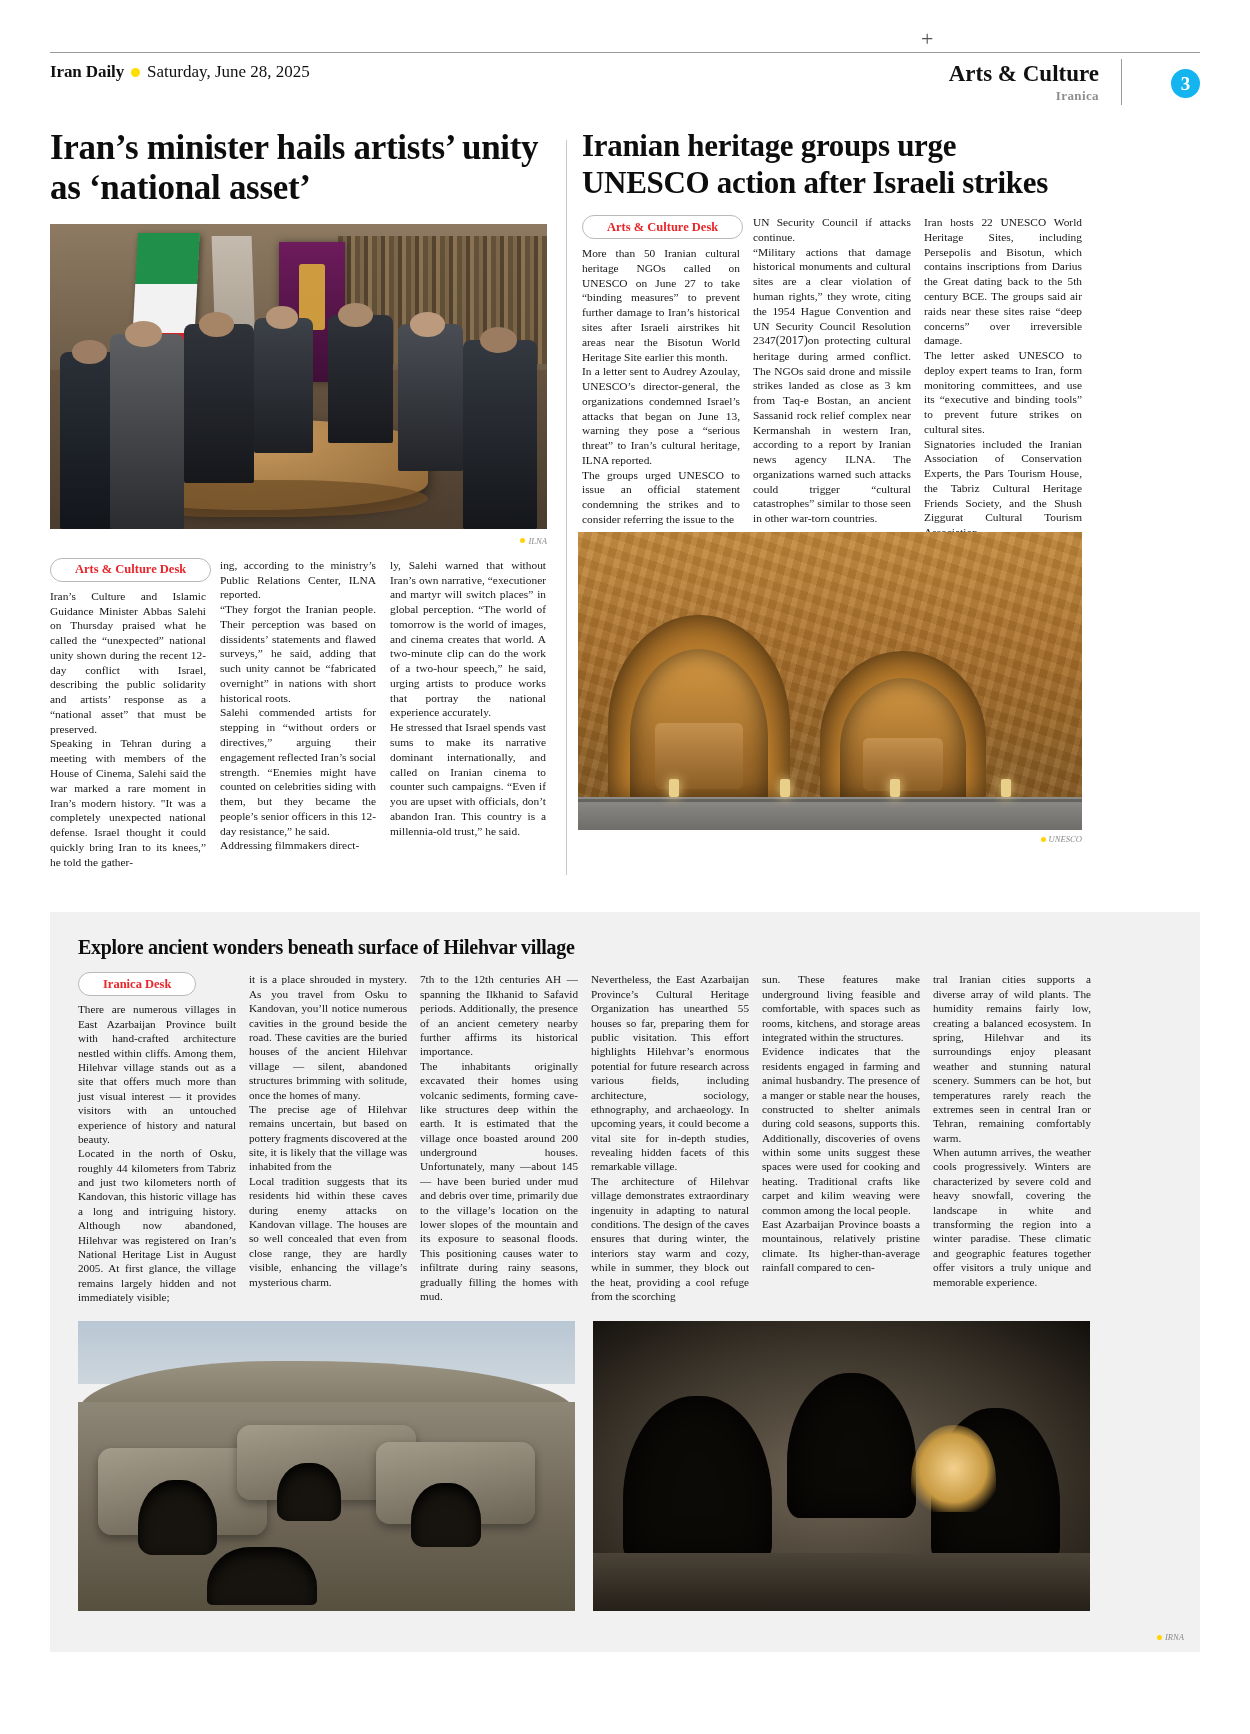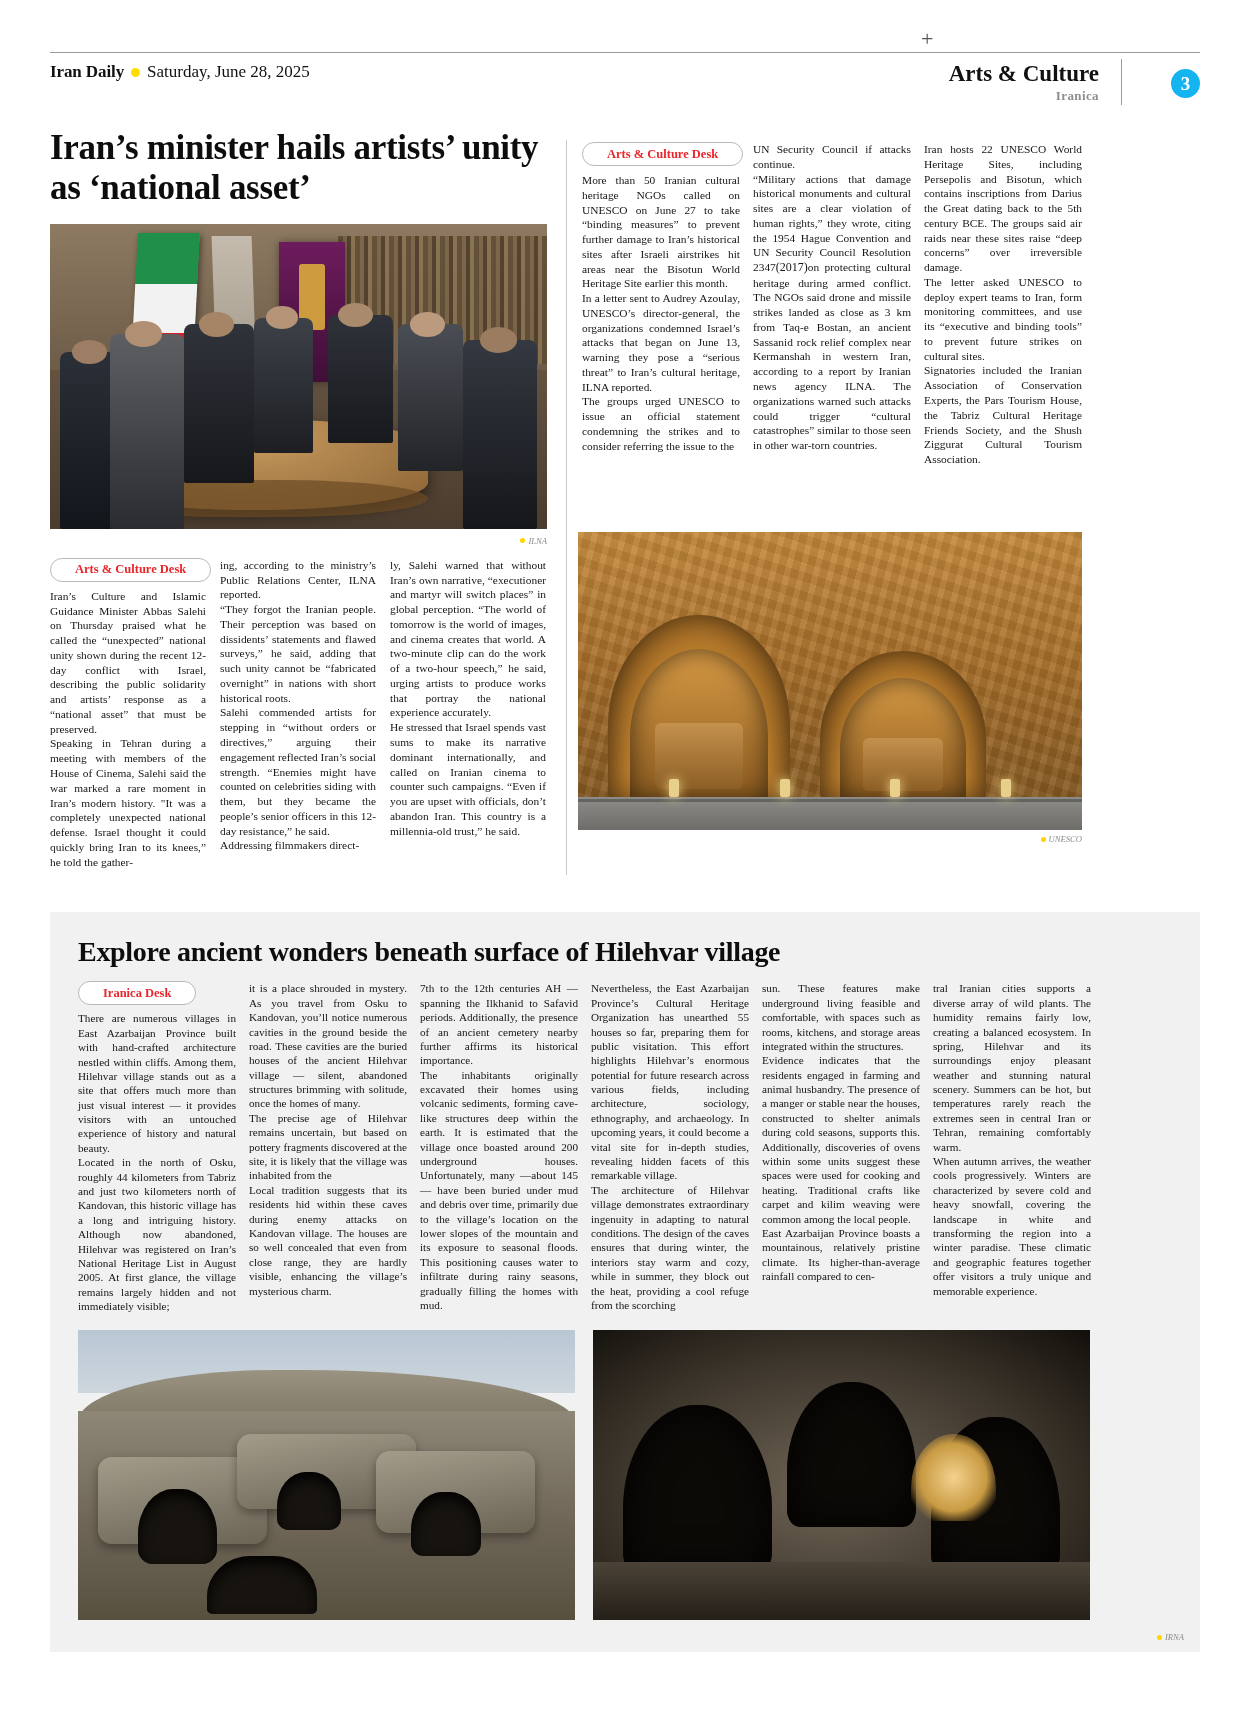--- a/index.html
+++ b/index.html
@@ -142,21 +142,21 @@
     background:linear-gradient(180deg,#d79a45,#8a5a1f);border-radius:50% 50% 3% 3% / 58% 58% 3% 3%;
     box-shadow:inset 0 0 24px rgba(0,0,0,.6);}
   .relief{position:absolute;left:26%;right:26%;bottom:6%;height:36%;
     background:linear-gradient(180deg,#c79350,#8c5f26);border-radius:6px;opacity:.9;}
   .b-ground{position:absolute;left:0;right:0;bottom:0;height:11%;background:linear-gradient(180deg,#8d8c88,#6e6d69);}
   .b-rail{position:absolute;left:0;right:0;bottom:9.5%;height:3px;background:#5a5a58;opacity:.8;}
   .b-lamp{position:absolute;bottom:11%;width:10px;height:18px;background:#e9d08a;border-radius:2px;box-shadow:0 0 12px #f3d489;}
 
   
   #feature{position:absolute;left:50px;top:912px;width:1150px;height:740px;background:#f1f1f1;}
-  #feature .hl{font-size:28px;line-height:1.12;padding:24px 0 0 28px;}
+  #feature .hl{font-size:20px;line-height:1.12;padding:24px 0 0 28px;}
   #feature .cols{display:flex;gap:13px;margin:14px 0 0 28px;width:1094px;}
   #feature .col{width:158px;}
   #feature .badge-wrap{margin-bottom:6px;}
   #feature .body-col{font-size:11.2px;line-height:1.285;}
   .feat-photos{display:flex;gap:18px;margin:16px 0 0 28px;}
   #photo-caves{width:497px;height:290px;position:relative;overflow:hidden;}
   .cave-sky{position:absolute;left:0;right:0;top:0;height:22%;background:linear-gradient(180deg,#b9c7d4,#cdd6dd);}
   .cave-hills{position:absolute;left:0;right:0;top:14%;height:18%;background:linear-gradient(180deg,#9a9382,#7f7766);border-radius:40% 55% 0 0/100% 100% 0 0;}
   .cave-ground{position:absolute;left:0;right:0;top:28%;bottom:0;background:linear-gradient(180deg,#8e8677 0%,#6e6557 55%,#57503f 100%);}
   .cave-rock{position:absolute;background:linear-gradient(170deg,#a49c8b,#6b6354);border-radius:14px;box-shadow:0 4px 10px rgba(0,0,0,.35);}
@@ -261,20 +261,21 @@
             <p>ly, Salehi warned that without Iran’s own narrative, “executioner and martyr will switch places” in global perception. “The world of tomorrow is the world of images, and cinema creates that world. A two-minute clip can do the work of a two-hour speech,” he said, urging artists to produce works that portray the national experience accurately.</p>
             <p>He stressed that Israel spends vast sums to make its narrative dominant internationally, and called on Iranian cinema to counter such campaigns. “Even if you are upset with officials, don’t abandon Iran. This country is a millennia-old trust,” he said.</p>
           </div>
       </div>
     </div>
   </div>
 
   <div class="vdiv-top"></div>
 
   <div id="art-right">
+    <div class="hl">Iranian heritage groups urge UNESCO action after Israeli strikes</div>
 
     <div class="cols">
       <div class="col">
         <div class="badge-wrap">
           <span class="deskbadge">Arts &amp; Culture Desk</span>
         </div>
         <div class="body-col">
             <p>More than 50 Iranian cultural heritage NGOs called on UNESCO on June 27 to take “binding measures” to prevent further damage to Iran’s historical sites after Israeli airstrikes hit areas near the Bisotun World Heritage Site earlier this month.</p>
             <p>In a letter sent to Audrey Azoulay, UNESCO’s director-general, the organizations condemned Israel’s attacks that began on June 13, warning they pose a “serious threat” to Iran’s cultural heritage, ILNA reported.</p>
             <p>The groups urged UNESCO to issue an official statement condemning the strikes and to consider referring the issue to the</p>

